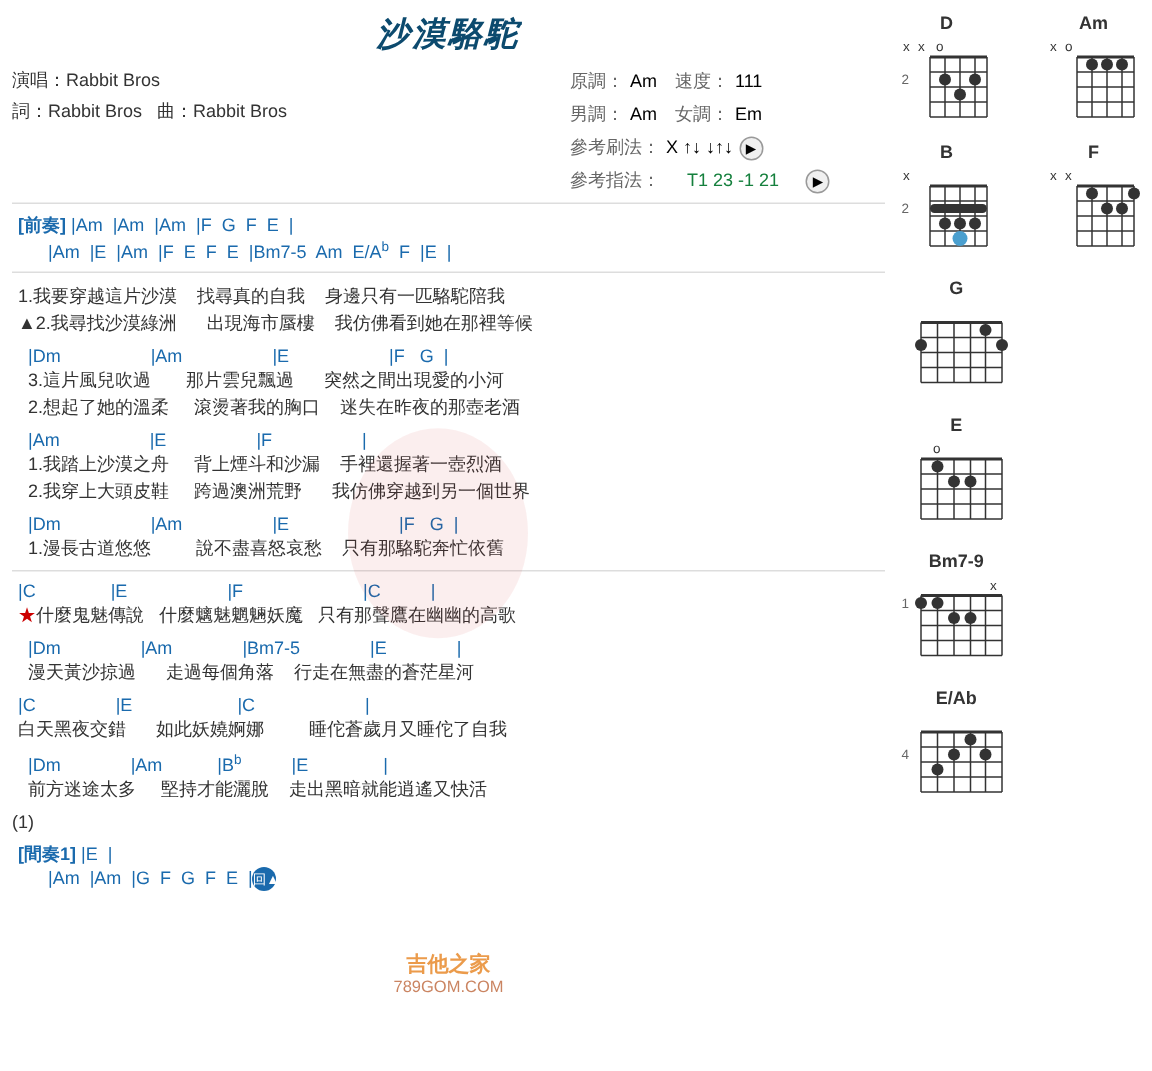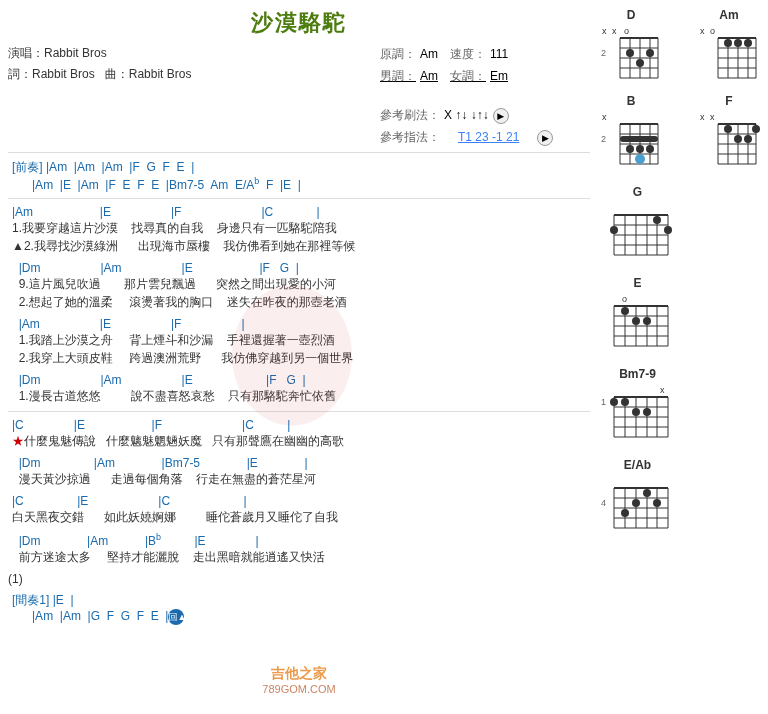--- a/index.html
+++ b/index.html
@@ -26,23 +26,24 @@
 
     .right-panel {
       width: 160px;
       flex-shrink: 0;
     }
 
     .song-title {
       text-align: center;
       font-size: 22px;
       font-weight: bold;
-      color: #4d7c0f;
+      color: #0c4a6e;
       margin-bottom: 6px;
       letter-spacing: 2px;
+      font-style: italic;
     }
 
     .meta-left {
       font-size: 12px;
       color: #333;
       margin-bottom: 2px;
       line-height: 1.6;
     }
 
     .lyric-block {
@@ -60,21 +61,21 @@
       font-size: 12px;
       color: #333;
       white-space: pre;
       padding-left: 4px;
       line-height: 1.5;
     }
 
     .section-label {
       color: #1a6aad;
       font-size: 12px;
-      font-weight: normal;
+      font-weight: bold;
     }
 
     .arrow-mark {
       color: #333;
     }
 
     .play-btn {
       display: inline-block;
       width: 16px;
       height: 16px;
@@ -171,57 +172,56 @@
           <span>曲：</span><span>Rabbit Bros</span>
         </div>
       </div>
       <div class="top-right">
         <div class="row" style="display:flex;gap:4px;align-items:flex-end;">
           <span style="color:#666;">原調：</span>
           <span>Am</span>
           <span style="color:#666;margin-left:8px;">速度：</span>
           <span>111</span>
         </div>
-        <div style="display:flex;gap:4px;align-items:center;text-decoration:underline;">
+        <div style="display:flex;gap:4px;align-items:center;">
           <span style="color:#666;">男調：</span>
             <span>Am</span>
           <span style="color:#666;margin-left:8px;">女調：</span>
             <span>Em</span>
         </div>
-        <div style="display:flex;gap:4px;align-items:center;margin-top:18px;">
+        <div style="display:flex;gap:4px;align-items:center;margin-top:1px;">
           <span style="color:#666;">參考刷法：</span>
           <span>X ↑↓ ↓↑↓</span>
           <span class="play-btn">▶</span>
         </div>
         <div style="display:flex;gap:18px;align-items:center;">
           <span style="color:#666;">參考指法：</span>
-          <span style="color:#3b82f6;text-decoration:underline;">T1 23 -1 21</span>
+          <span style="color:#15803d;">T1 23 -1 21</span>
           <span class="play-btn">▶</span>
         </div>
       </div>
     </div>
 
     <hr class="divider">
 
     <div class="lyric-block">
       <div class="chords-row"><span class="section-label">[前奏]</span> |Am  |Am  |Am  |F  G  F  E  |</div>
       <div class="chords-row">      |Am  |E  |Am  |F  E  F  E  |Bm7-5  Am  E/A<sup style="font-size:9px;">b</sup>  F  |E  |</div>
     </div>
 
     <hr class="divider">
 
     <div class="lyric-block">
-      <div class="chords-row">|Am                    |E                  |F                        |C             |</div>
       <div class="lyrics-row">1.我要穿越這片沙漠    找尋真的自我    身邊只有一匹駱駝陪我</div>
       <div class="lyrics-row"><span class="arrow-mark">▲</span>2.我尋找沙漠綠洲      出現海市蜃樓    我仿佛看到她在那裡等候</div>
     </div>
 
     <div class="lyric-block">
       <div class="chords-row">  |Dm                  |Am                  |E                    |F   G  |</div>
-      <div class="lyrics-row">  9.這片風兒吹過       那片雲兒飄過      突然之間出現愛的小河</div>
+      <div class="lyrics-row">  3.這片風兒吹過       那片雲兒飄過      突然之間出現愛的小河</div>
       <div class="lyrics-row">  2.想起了她的溫柔     滾燙著我的胸口    迷失在昨夜的那壺老酒</div>
     </div>
 
     <div class="lyric-block">
       <div class="chords-row">  |Am                  |E                  |F                  |</div>
       <div class="lyrics-row">  1.我踏上沙漠之舟     背上煙斗和沙漏    手裡還握著一壺烈酒</div>
       <div class="lyrics-row">  2.我穿上大頭皮鞋     跨過澳洲荒野      我仿佛穿越到另一個世界</div>
     </div>
 
     <div class="lyric-block">

